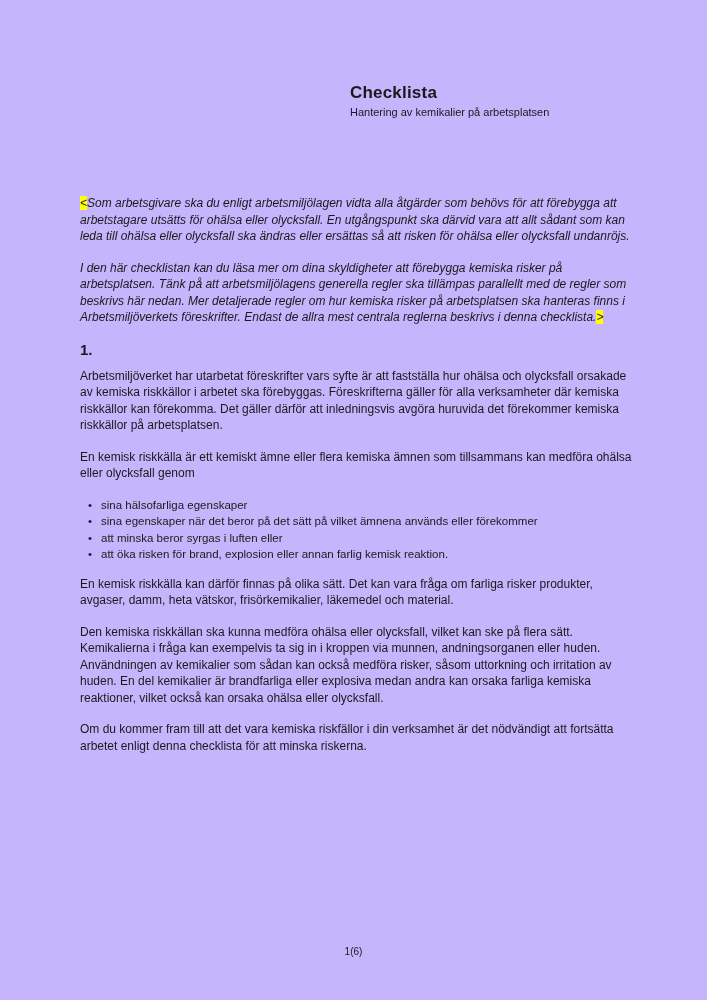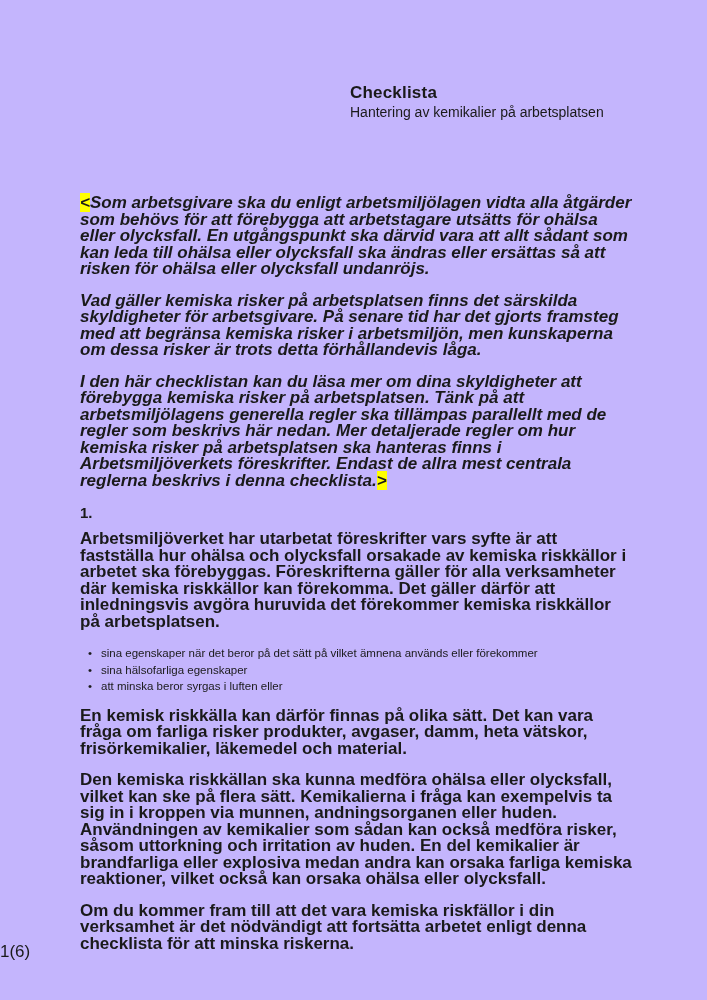--- a/index.html
+++ b/index.html
@@ -23,34 +23,33 @@
     top: 82px;
     width: 320px;
   }
   .doc-title {
     font-size: 17px;
     font-weight: bold;
     line-height: 21px;
     letter-spacing: 0.2px;
   }
   .doc-subtitle {
-    font-size: 14px;
+    font-size: 11px;
     line-height: 18px;
   }
   .content {
     position: absolute;
     left: 80px;
     top: 195px;
     width: 553px;
   }
   .content p {
     margin: 0 0 15px 0;
-    font-size: 17px;
+    font-size: 12px;
     line-height: 16.5px;
-    font-weight: bold;
   }
   .content p.italic {
     font-style: italic;
   }
   .hl {
     background: #ffff00;
   }
   .section-heading {
     margin: 6px 0 9px 0;
     font-size: 15px;
@@ -77,53 +76,55 @@
     content: "\2022";
     position: absolute;
     left: 8px;
     top: 0;
   }
   .page-footer {
     position: absolute;
     left: 0;
     top: 944px;
     width: 707px;
-    font-size: 17px;
+    text-align: center;
+    font-size: 10px;
     line-height: 16px;
   }
 </style>
 </head>
 <body>
 
 <div class="page">
 
   <div class="title-block">
     <div class="doc-title">Checklista</div>
     <div class="doc-subtitle">Hantering av kemikalier på arbetsplatsen</div>
   </div>
 
   <div class="content">
 
     <p class="italic"><span class="hl">&lt;</span><span>Som arbetsgivare ska du enligt arbetsmiljölagen vidta alla åtgärder som behövs för att förebygga att arbetstagare utsätts för ohälsa eller olycksfall. En utgångspunkt ska därvid vara att allt sådant som kan leda till ohälsa eller olycksfall ska ändras eller ersättas så att risken för ohälsa eller olycksfall undanröjs.</span></p>
 
-    <p class="italic">Vad gäller kemiska risker på arbetsplatsen finns det särskilda skyldigheter för arbetsgivare. På senare tid har det gjorts framsteg med att begränsa kemiska risker i arbetsmiljön, men kunskaperna om dessa risker är trots detta förhållandevis låga.</p>
 
     <p class="italic"><span>I den här checklistan kan du läsa mer om dina skyldigheter att förebygga kemiska risker på arbetsplatsen. Tänk på att arbetsmiljölagens generella regler ska tillämpas parallellt med de regler som beskrivs här nedan. Mer detaljerade regler om hur kemiska risker på arbetsplatsen ska hanteras finns i Arbetsmiljöverkets föreskrifter. Endast de allra mest centrala reglerna beskrivs i denna checklista.</span><span class="hl">&gt;</span></p>
 
     <div class="section-heading">
       <span class="num">1.</span>
     </div>
 
     <p>Arbetsmiljöverket har utarbetat föreskrifter vars syfte är att fastställa hur ohälsa och olycksfall orsakade av kemiska riskkällor i arbetet ska förebyggas. Föreskrifterna gäller för alla verksamheter där kemiska riskkällor kan förekomma. Det gäller därför att inledningsvis avgöra huruvida det förekommer kemiska riskkällor på arbetsplatsen.</p>
 
+    <p>En kemisk riskkälla är ett kemiskt ämne eller flera kemiska ämnen som tillsammans kan medföra ohälsa eller olycksfall genom</p>
 
     <ul class="bullets">
+      <li>sina hälsofarliga egenskaper</li>
       <li>sina egenskaper när det beror på det sätt på vilket ämnena används eller förekommer</li>
-      <li>sina hälsofarliga egenskaper</li>
       <li>att minska beror syrgas i luften eller</li>
+      <li>att öka risken för brand, explosion eller annan farlig kemisk reaktion.</li>
     </ul>
 
     <p>En kemisk riskkälla kan därför finnas på olika sätt. Det kan vara fråga om farliga risker produkter, avgaser, damm, heta vätskor, frisörkemikalier, läkemedel och material.</p>
 
     <p>Den kemiska riskkällan ska kunna medföra ohälsa eller olycksfall, vilket kan ske på flera sätt. Kemikalierna i fråga kan exempelvis ta sig in i kroppen via munnen, andningsorganen eller huden. Användningen av kemikalier som sådan kan också medföra risker, såsom uttorkning och irritation av huden. En del kemikalier är brandfarliga eller explosiva medan andra kan orsaka farliga kemiska reaktioner, vilket också kan orsaka ohälsa eller olycksfall.</p>
 
     <p>Om du kommer fram till att det vara kemiska riskfällor i din verksamhet är det nödvändigt att fortsätta arbetet enligt denna checklista för att minska riskerna.</p>
 
   </div>
 

